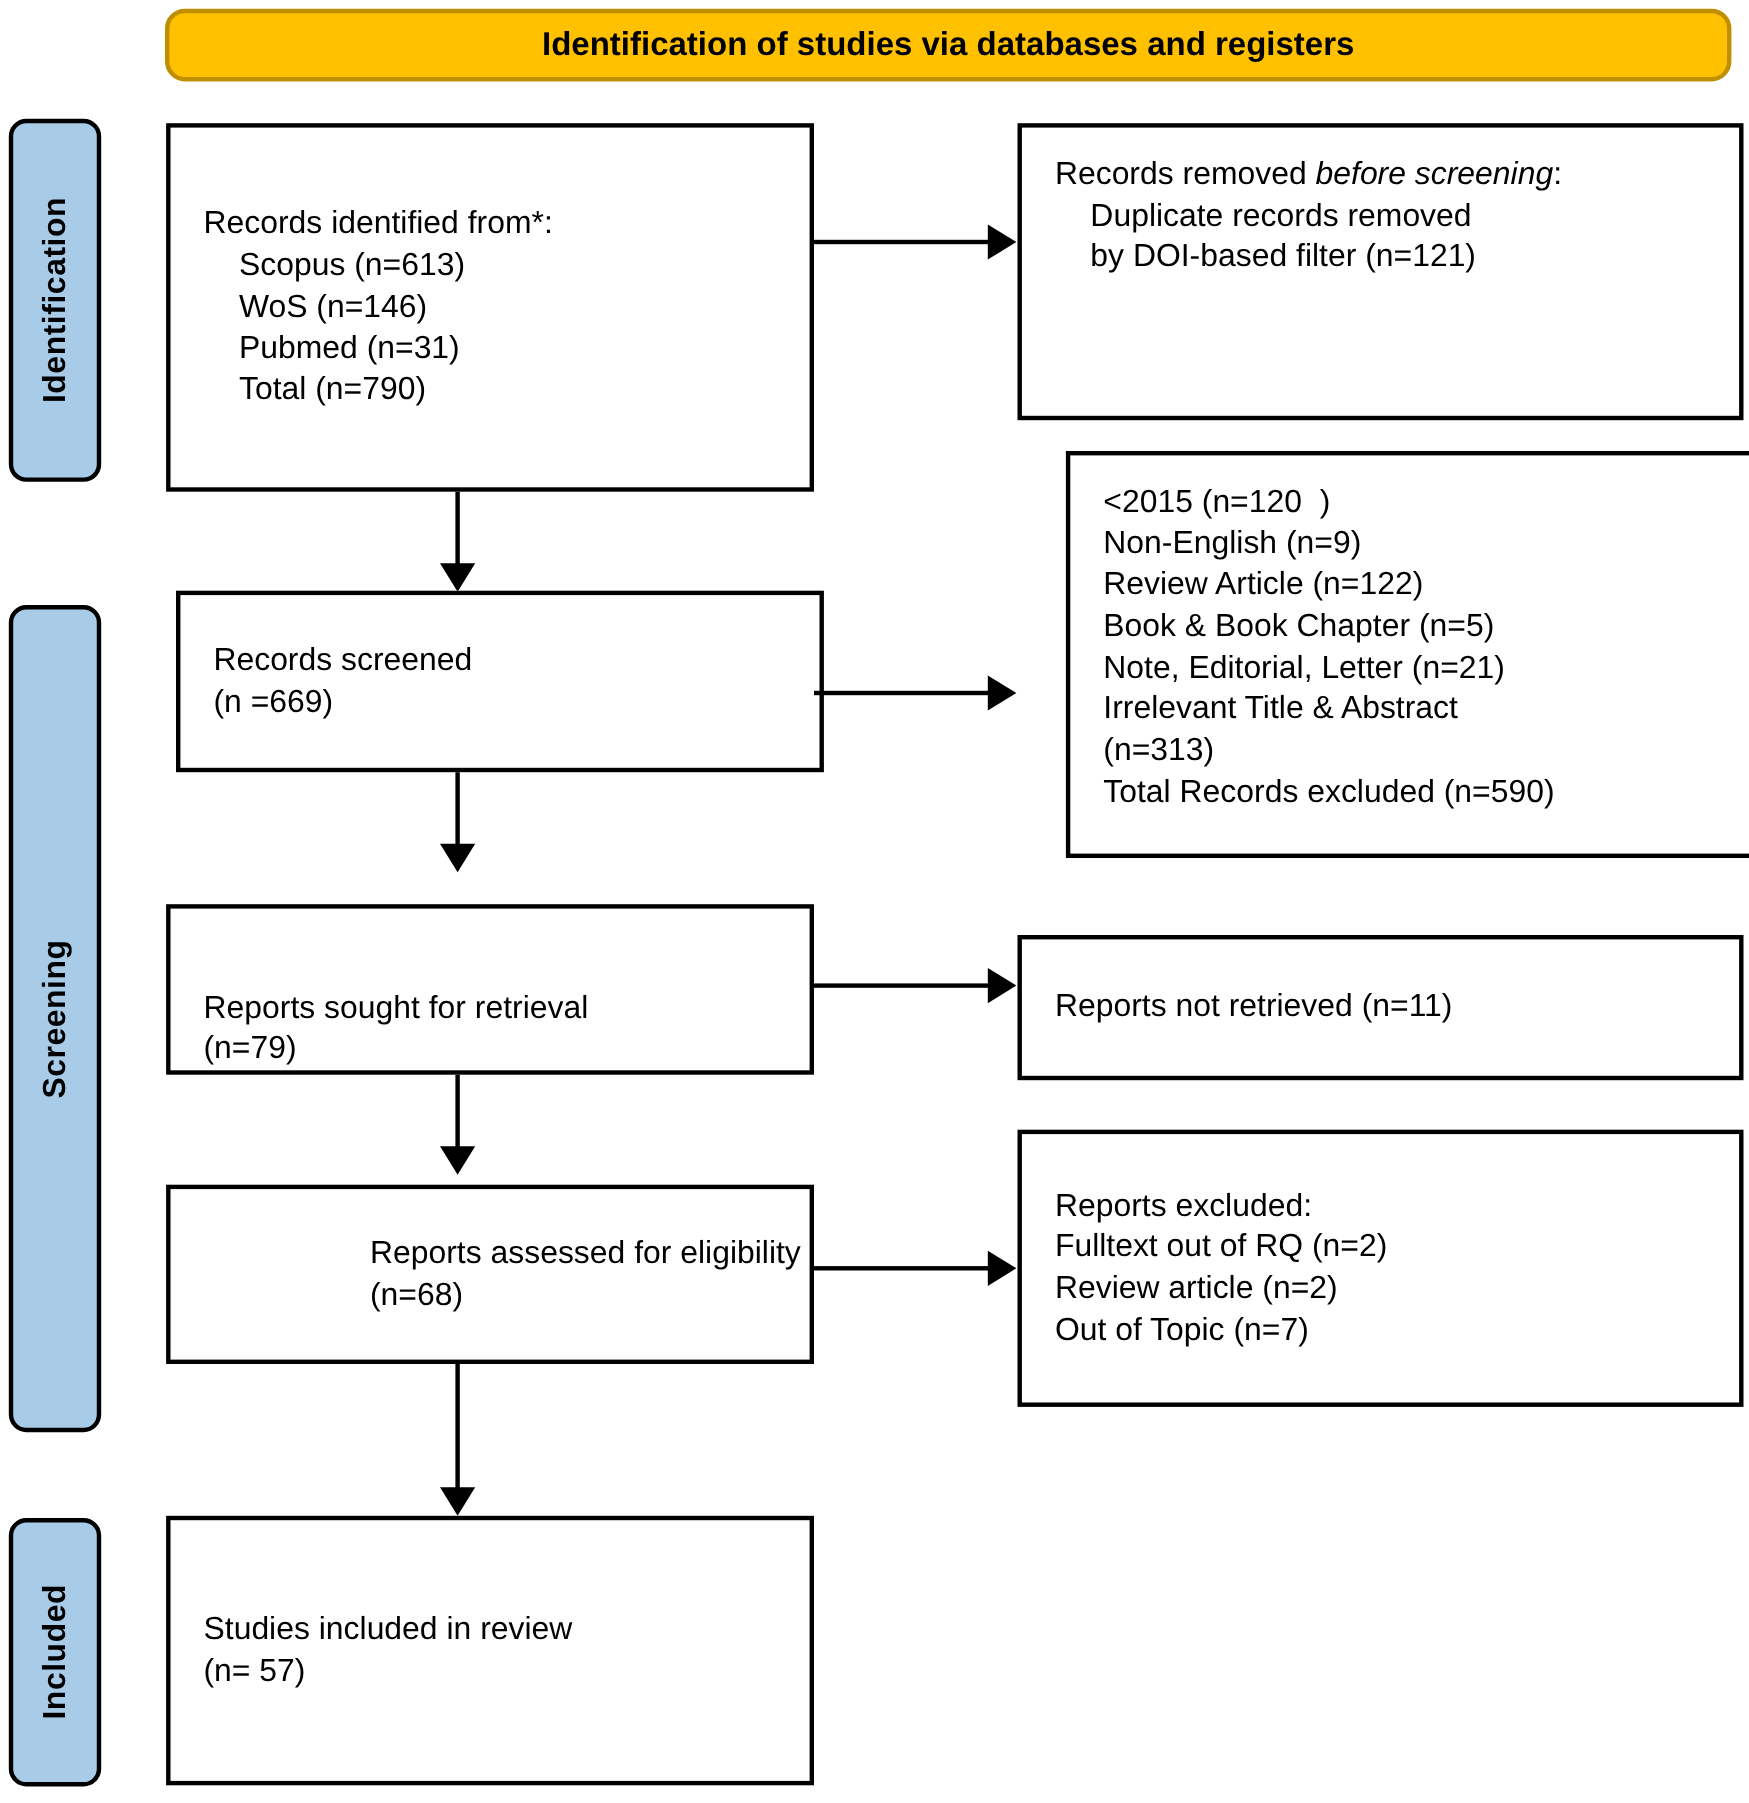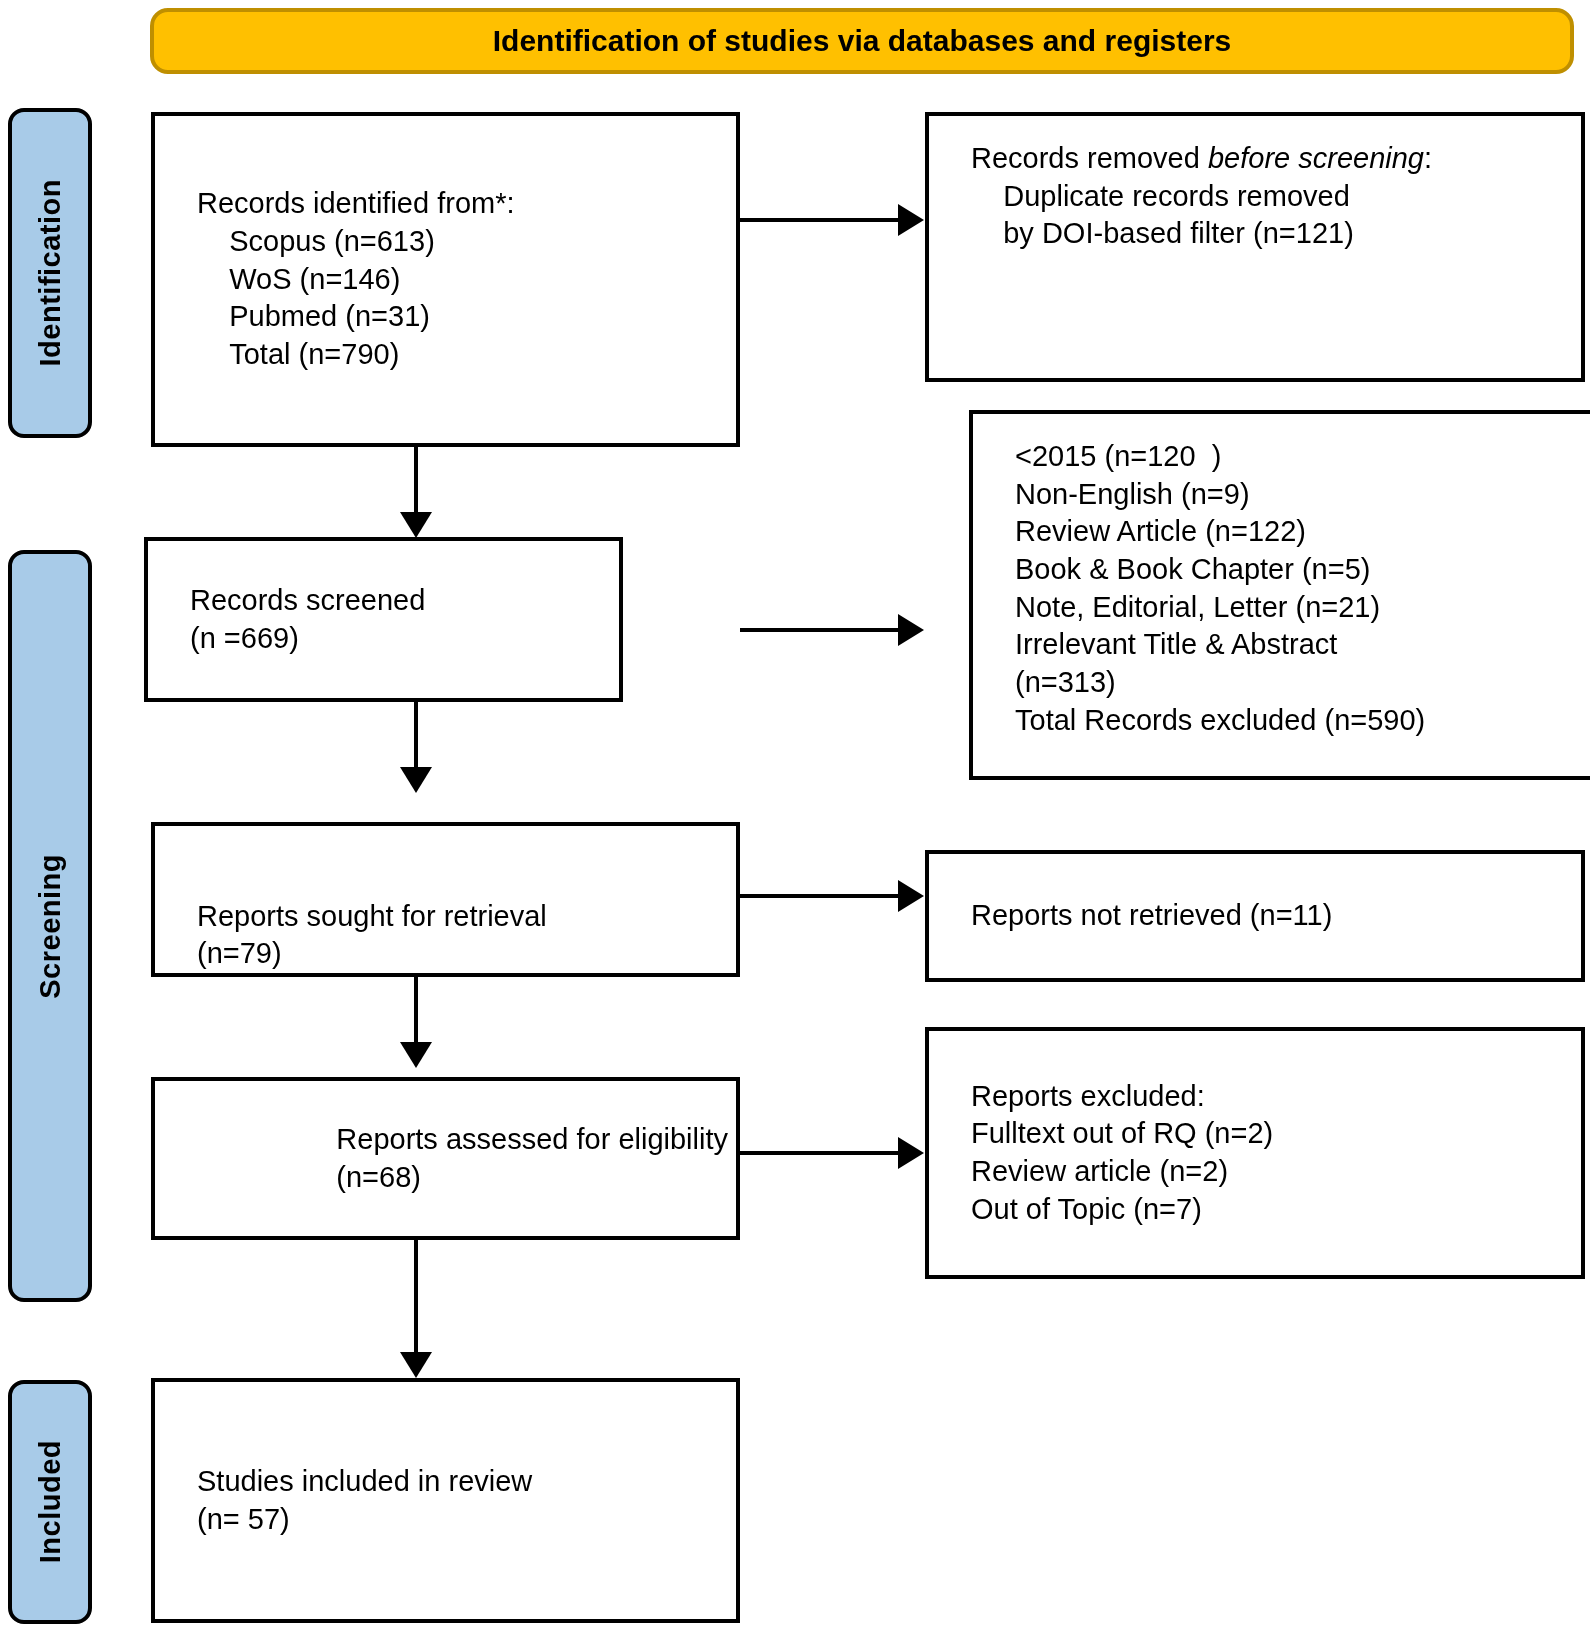--- a/index.html
+++ b/index.html
@@ -69,21 +69,21 @@
     border: 4px solid #000000;
     box-sizing: border-box;
     display: flex;
     align-items: center;
   }
   .pbox .btext {
     font-size: 29px;
     line-height: 1.30;
     color: #000000;
     white-space: pre-wrap;
-    padding-left: 42px;
+    padding-left: 30px;
     padding-right: 8px;
   }
   .pbox.vtop .btext { align-self: flex-start; }
   .pbox.pad-top .btext { padding-top: 24px; }
   .ital { font-style: italic; }
 
   
   .vline {
     position: absolute;
     background: #000000;
@@ -145,21 +145,21 @@
 <span>    Duplicate records removed</span>
 <span>    by DOI-based filter (n=121)</span></div>
   </div>
 
   <div class="hline" style="left:740px; top:218px; width:160px;"></div>
   <div class="arrow-right" style="left:898px; top:204px;"></div>
 
   <div class="vline" style="left:414px; top:447px; height:70px;"></div>
   <div class="arrow-down" style="left:400px; top:512px;"></div>
 
-  <div class="pbox" style="left:144px; top:537px; width:479px; height:165px;">
+  <div class="pbox" style="left:160px; top:537px; width:589px; height:165px;">
     <div class="btext"><span>Records screened</span>
 <span>(n =669)</span></div>
   </div>
 
   <div class="pbox vtop pad-top" style="left:925px; top:410px; width:696px; height:370px;margin-left:44px;">
     <div class="btext"><span>&lt;2015 (n=120  )</span>
 <span>Non-English (n=9)</span>
 <span>Review Article (n=122)</span>
 <span>Book &amp; Book Chapter (n=5)</span>
 <span>Note, Editorial, Letter (n=21)</span>

